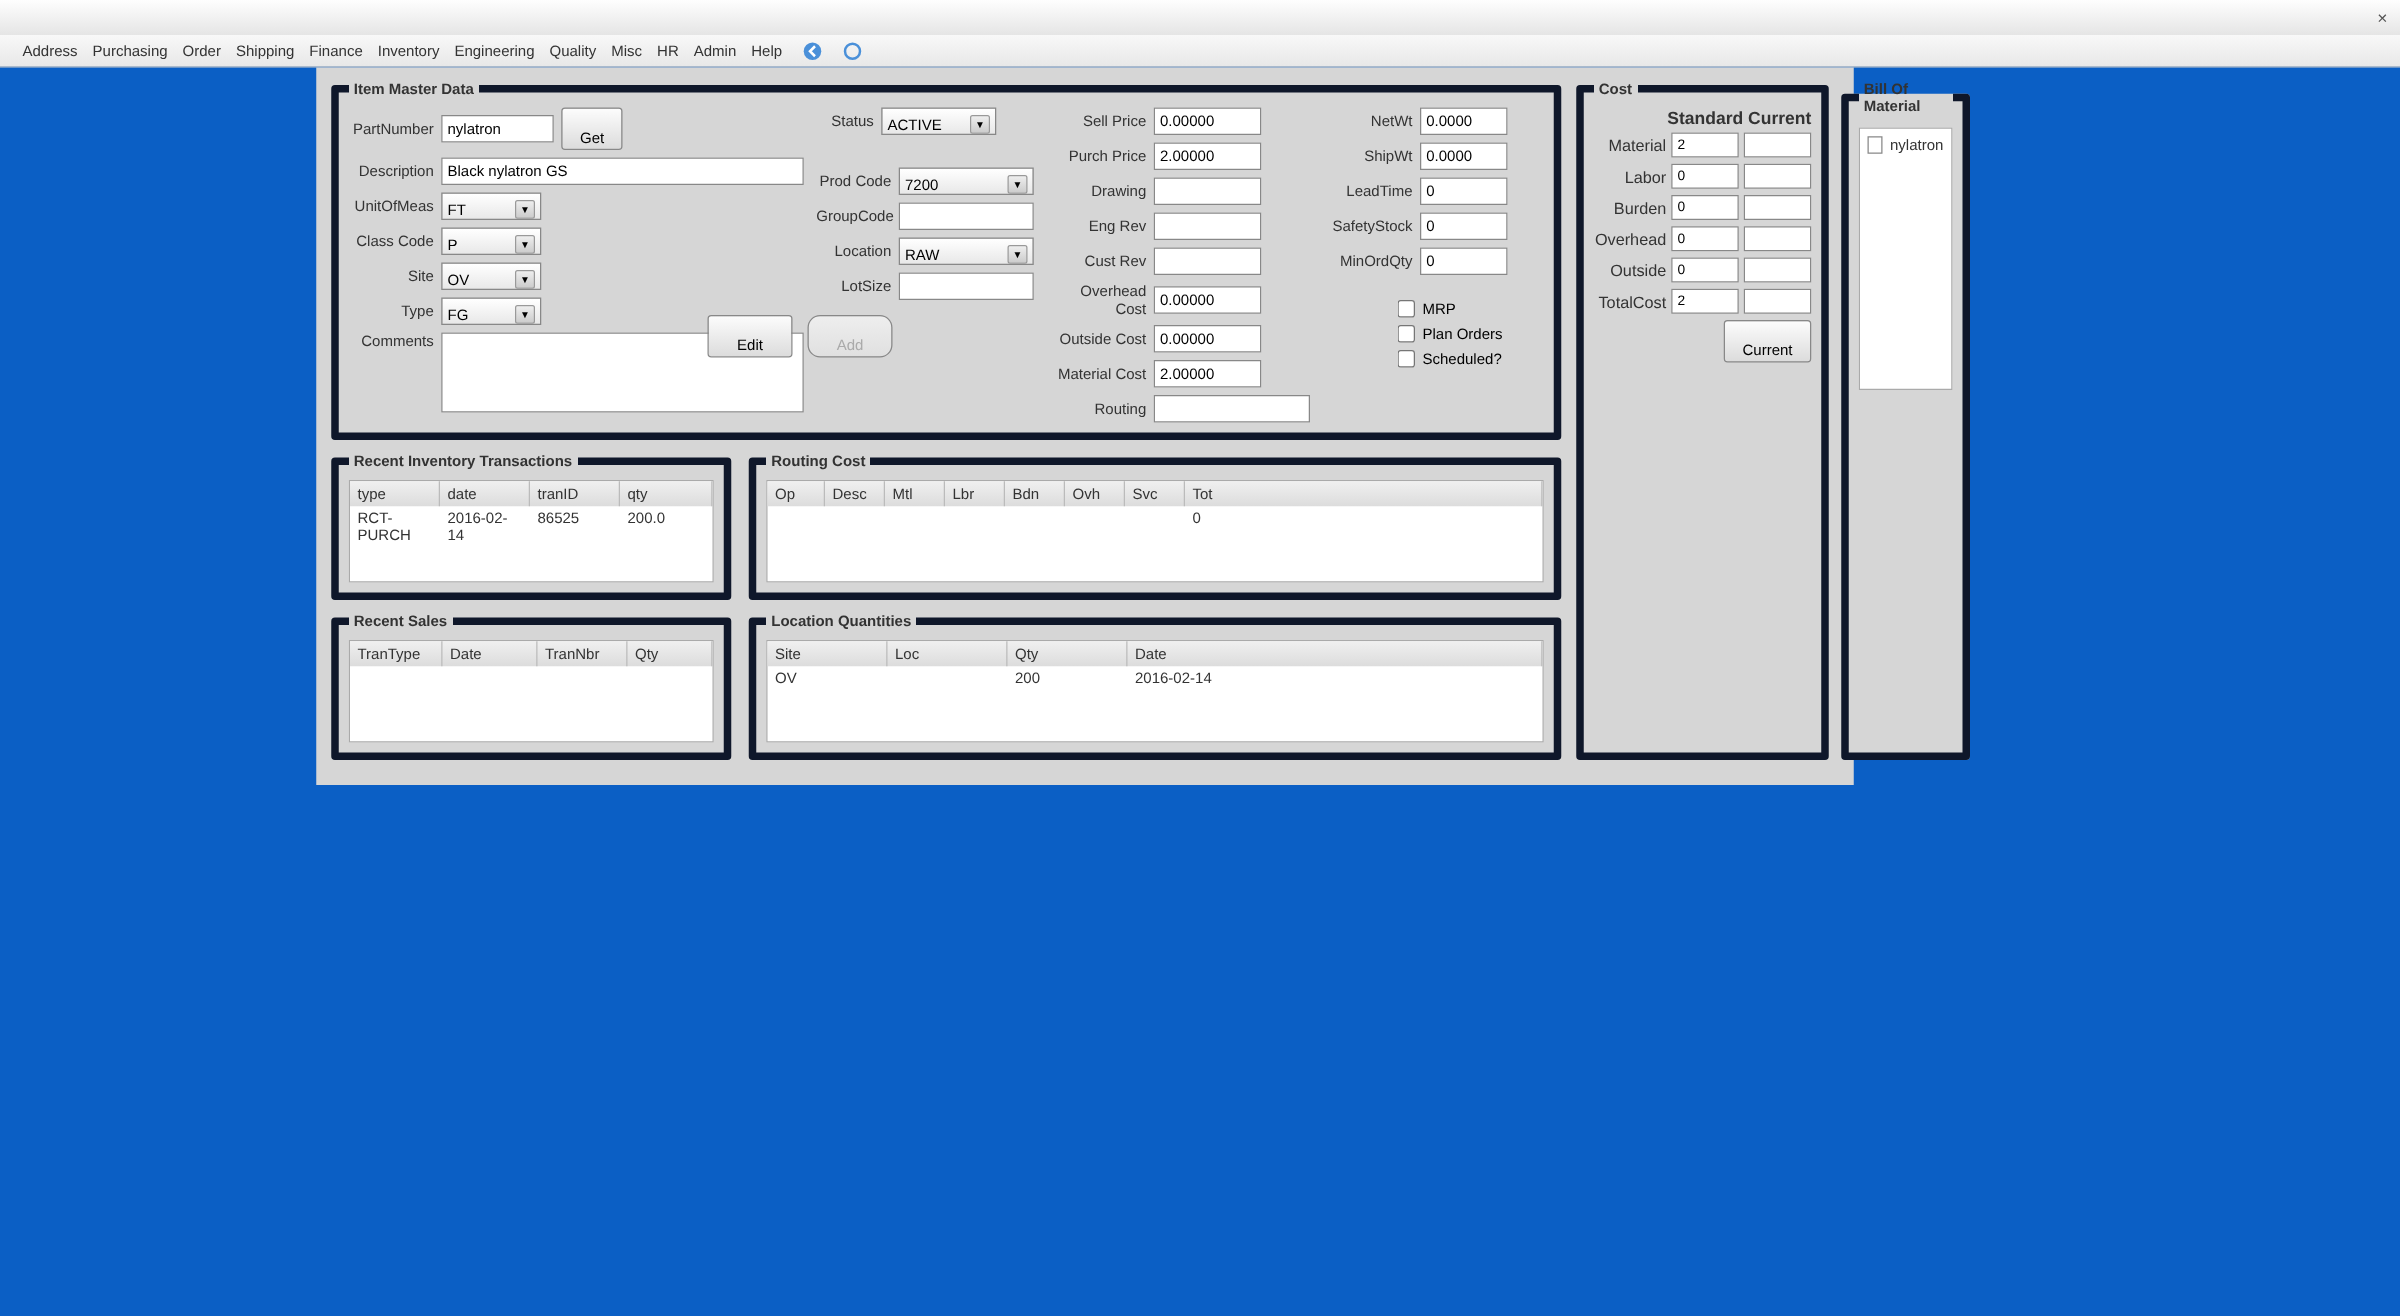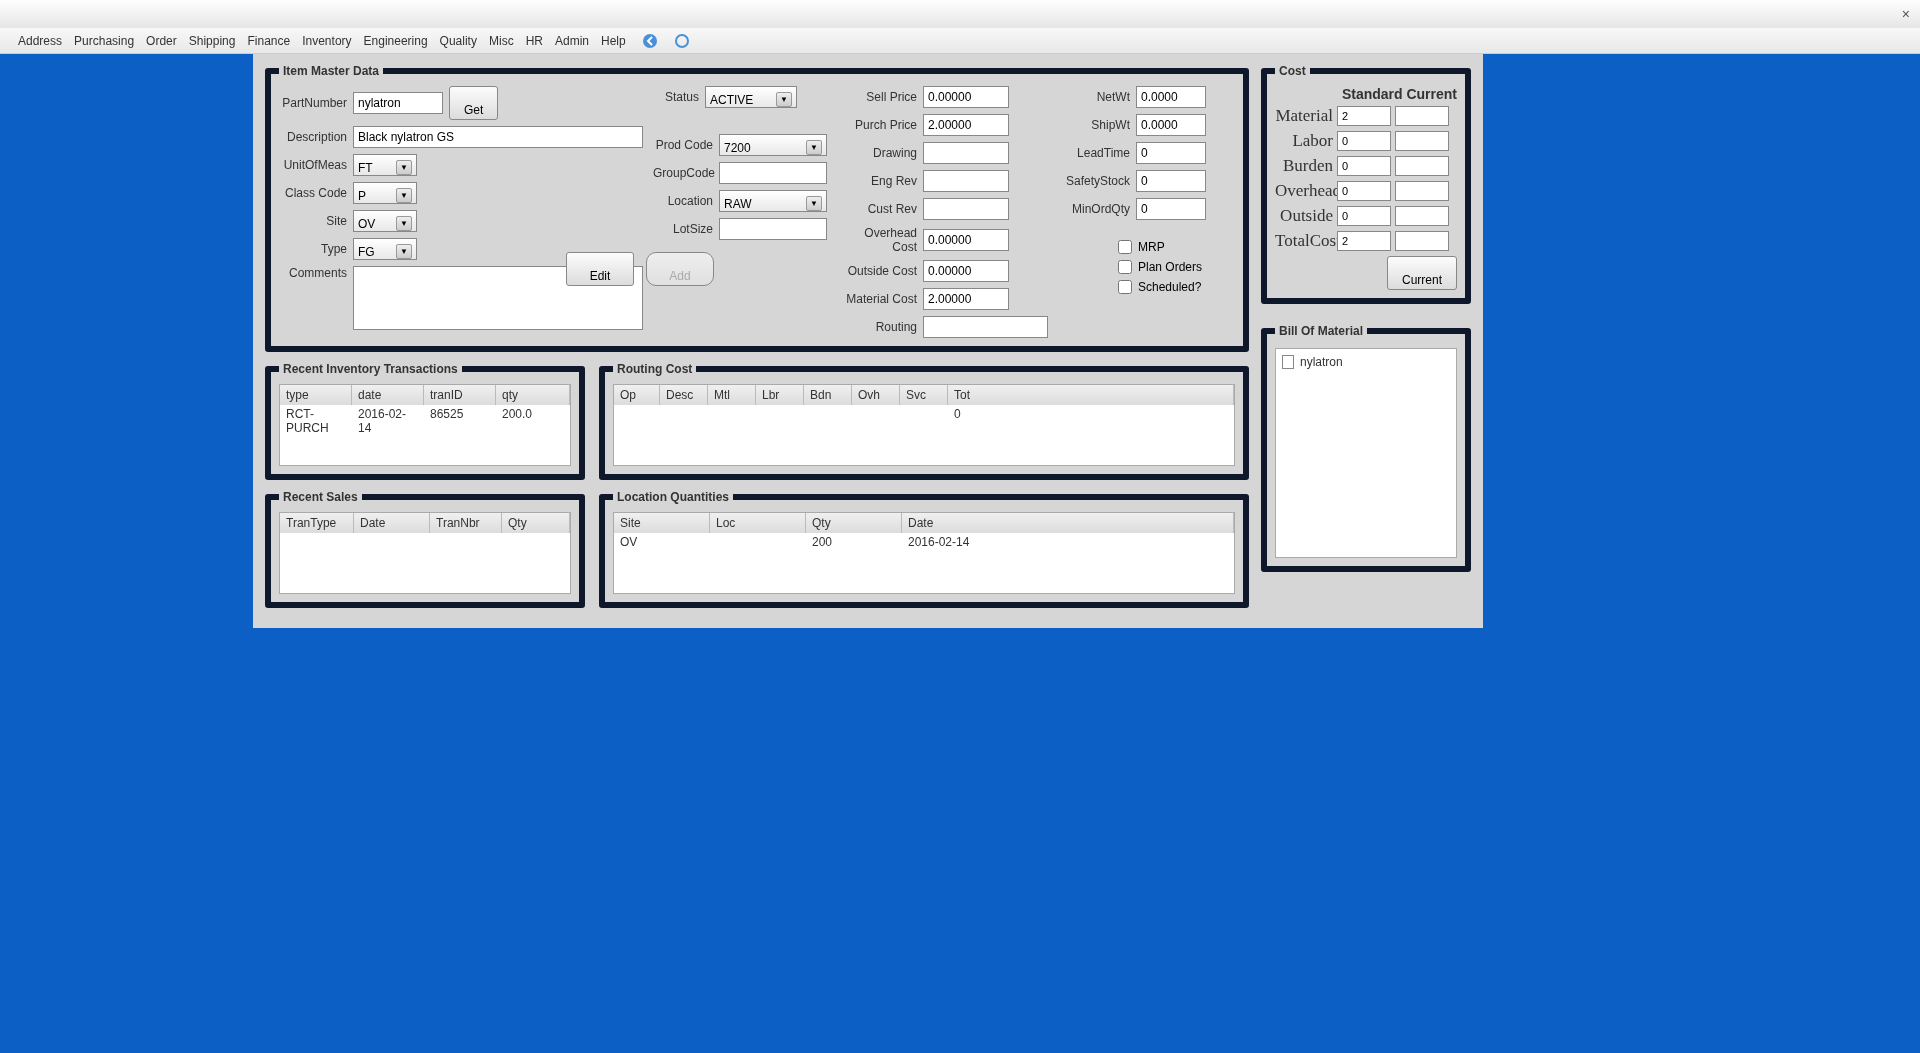--- a/index.html
+++ b/index.html
@@ -6,21 +6,21 @@
 body { background: #0b5fc5; }
 .titlebar { background: linear-gradient(#fefefe, #e5e5e5); height: 28px; display: flex; align-items: center; justify-content: center; position: relative; }
 .titlebar-info { display: flex; gap: 100px; color: #555; font-weight: bold; }
 .titlebar-close { position: absolute; right: 10px; color: #555; cursor: pointer; font-size: 14px; }
 .menubar { background: linear-gradient(#f8f8f8, #e8e8e8); height: 26px; display: flex; align-items: center; padding: 0 12px; border-bottom: 1px solid #ccc; }
 .menubar span { padding: 4px 6px; color: #333; cursor: pointer; }
 .menubar .icon { display: inline-flex; align-items: center; margin-left: 4px; }
 .main { background: #d6d6d6; width: 1230px; margin-left: 253px; padding: 10px 12px; }
 .layout { display: flex; gap: 12px; }
 .left-col { flex: 1; }
-.right-col { width: 210px; display: flex; flex-direction: column; gap: 10px; }
+.right-col { width: 210px; display: flex; gap: 10px; }
 fieldset { border: 6px solid #0f172a; border-radius: 3px; padding: 8px; background: #d6d6d6; margin-bottom: 10px; }
 legend { font-weight: bold; color: #333; padding: 0 4px; }
 .item-master { display: flex; gap: 10px; }
 .col { display: flex; flex-direction: column; gap: 6px; }
 .row { display: flex; align-items: center; gap: 6px; }
 .lbl { text-align: right; color: #333; }
 .lbl-90 { width: 68px; }
 .lbl-80 { width: 72px; }
 .lbl-70 { width: 80px; }
 input[type=text] { height: 22px; border: 1px solid #888; background: #fff; padding: 0 4px; }
@@ -33,31 +33,31 @@
 .checkbox-row { display: flex; align-items: center; gap: 6px; }
 .checkbox-row input { width: 14px; height: 14px; }
 .table { border: 1px solid #aaa; background: #fff; }
 .thead { display: flex; background: linear-gradient(#f0f0f0, #dcdcdc); }
 .th { border-right: 1px solid #bbb; padding: 3px 6px; font-weight: normal; color: #333; }
 .tbody { min-height: 60px; }
 .tr { display: flex; }
 .td { padding: 2px 6px; color: #333; }
 .cost-panel .cost-head { text-align: right; font-weight: bold; font-size: 14px; color: #333; padding-bottom: 4px; }
 .cost-row { display: flex; align-items: center; gap: 4px; margin-bottom: 5px; }
-.cost-row .lbl { width: 58px; font-size: 17px; font-family: Liberation Serif, serif; }
+.cost-row .lbl { width: 58px; font-size: 13px; }
 .cost-row input { width: 54px; height: 20px; font-size: 11px; }
 .bom-body { background: #fff; border: 1px solid #aaa; min-height: 210px; padding: 6px; margin-top: 2px; }
 .bom-item { display: flex; align-items: center; gap: 6px; color: #333; }
 .file-icon { width: 12px; height: 14px; border: 1px solid #888; background: #fff; position: relative; }
 .bottom-row { display: flex; gap: 14px; }
 .trans-panel, .sales-panel { width: 320px; }
 .routing-panel, .locqty-panel { flex: 1; }
 .halfw { width: 86px; }
 .w90 { width: 90px; }
-.w80 { width: 64px; }
+.w80 { width: 80px; }
 .w120 { width: 125px; }
 .w290 { width: 290px; }
 .w70 { width: 70px; }
 .action-row { display: flex; justify-content: center; gap: 12px; margin-top: 6px; }
 </style>
 </head>
 <body>
 
 <div class="titlebar">
   <span class="titlebar-close">×</span>

